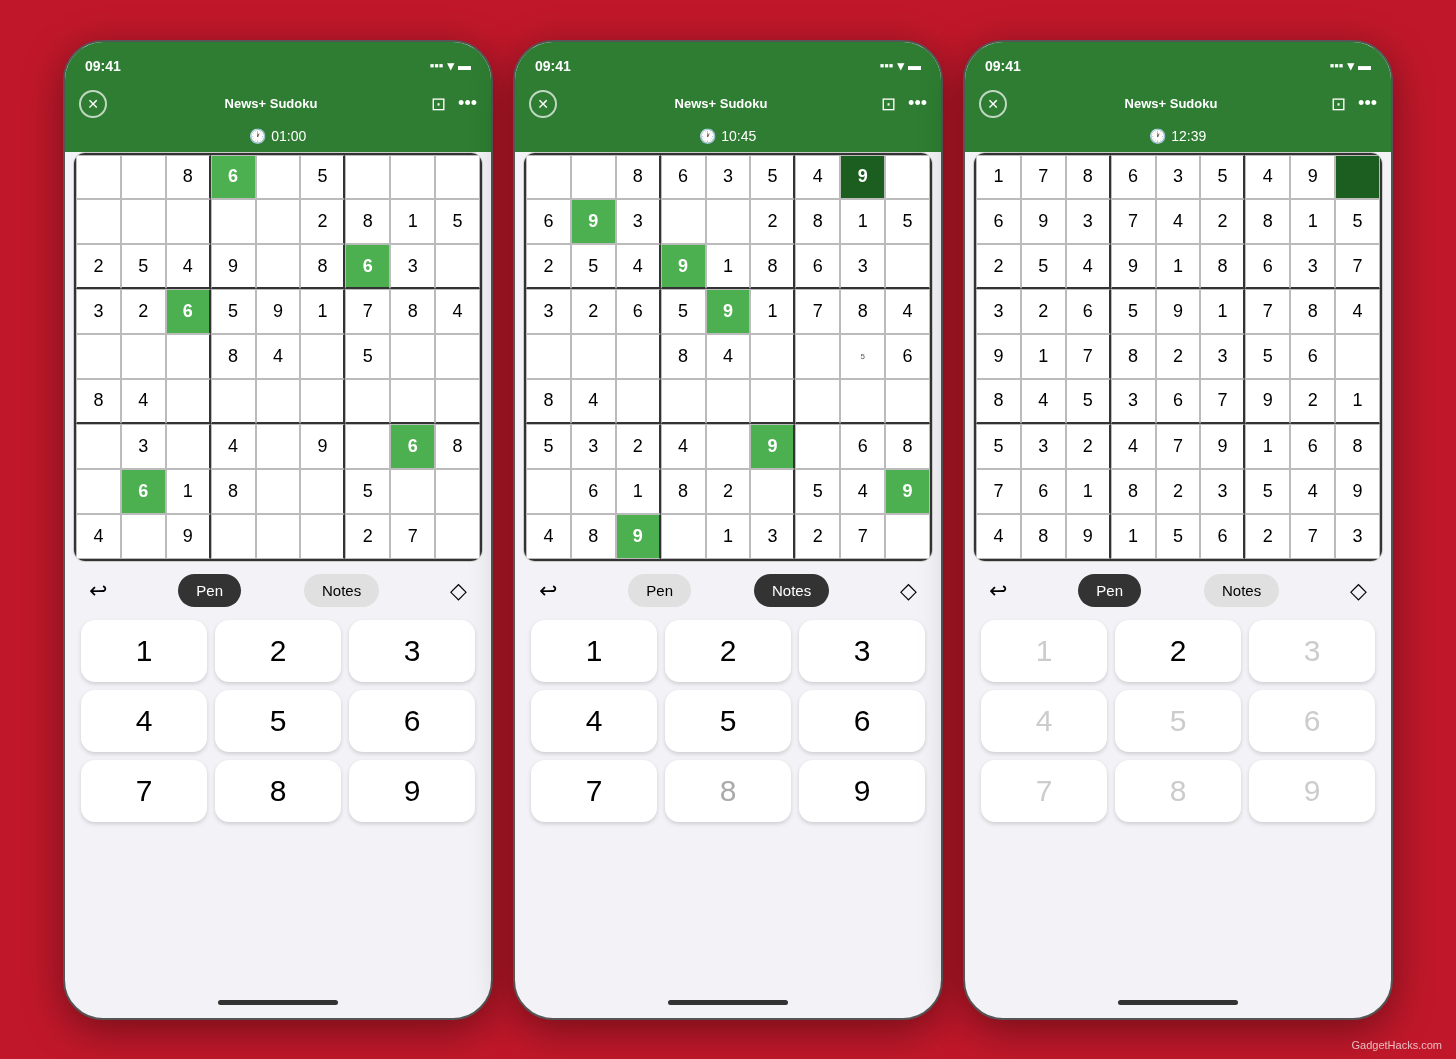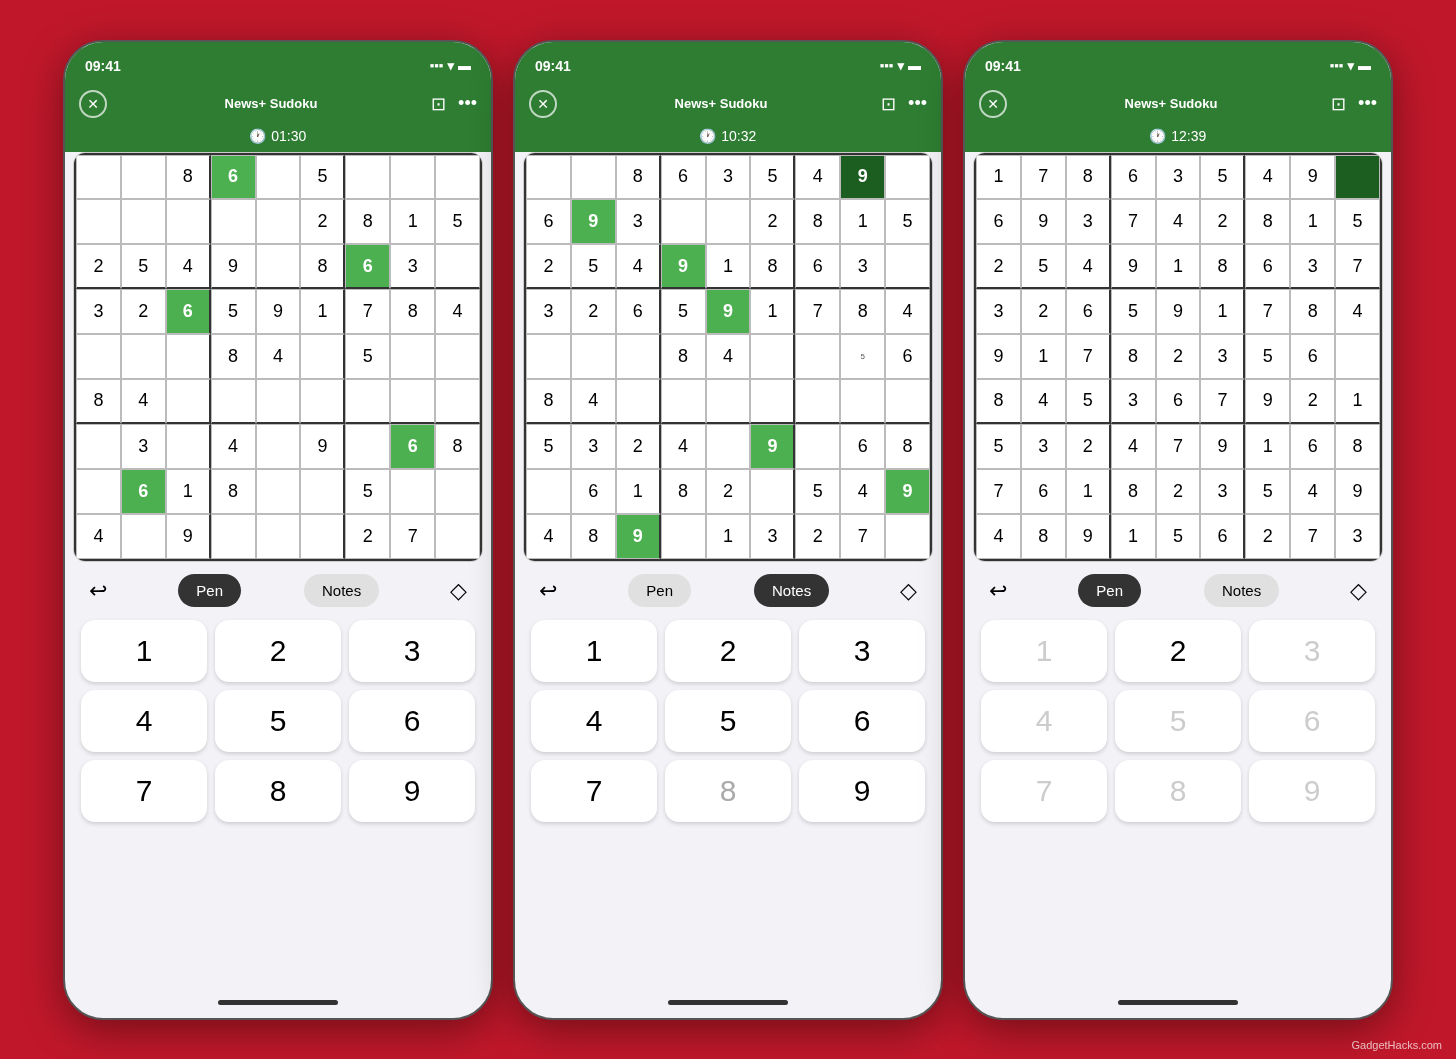--- a/index.html
+++ b/index.html
@@ -211,21 +211,21 @@
           <span class="apple-logo"></span>
           <span>News+ Sudoku</span>
         </div>
         <div class="nav-actions">
           <span class="nav-icon">⊡</span>
           <span class="nav-icon">•••</span>
         </div>
       </div>
       <div class="timer-bar">
         <span>🕐</span>
-        <span>01:30</span>
+        <span>01:00</span>
       </div>
       <div class="phone-body">
         <div class="grid-container">
           <div class="sudoku-grid" id="grid1">
               <div class="cell"></div>
               <div class="cell"></div>
               <div class="cell box-right">8</div>
               <div class="cell" style="background: rgb(76, 175, 80); color: white; font-weight: 700;">6</div>
               <div class="cell"></div>
               <div class="cell box-right">5</div>
@@ -344,21 +344,21 @@
           <span class="apple-logo"></span>
           <span>News+ Sudoku</span>
         </div>
         <div class="nav-actions">
           <span class="nav-icon">⊡</span>
           <span class="nav-icon">•••</span>
         </div>
       </div>
       <div class="timer-bar">
         <span>🕐</span>
-        <span>10:32</span>
+        <span>10:45</span>
       </div>
       <div class="phone-body">
         <div class="grid-container">
           <div class="sudoku-grid" id="grid2">
               <div class="cell"></div>
               <div class="cell"></div>
               <div class="cell box-right">8</div>
               <div class="cell">6</div>
               <div class="cell">3</div>
               <div class="cell box-right">5</div>

